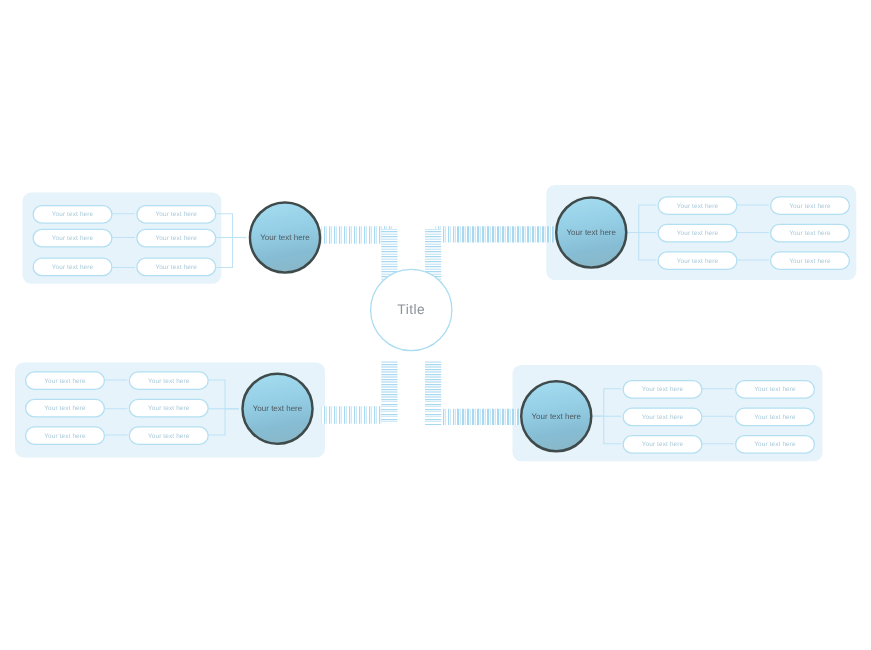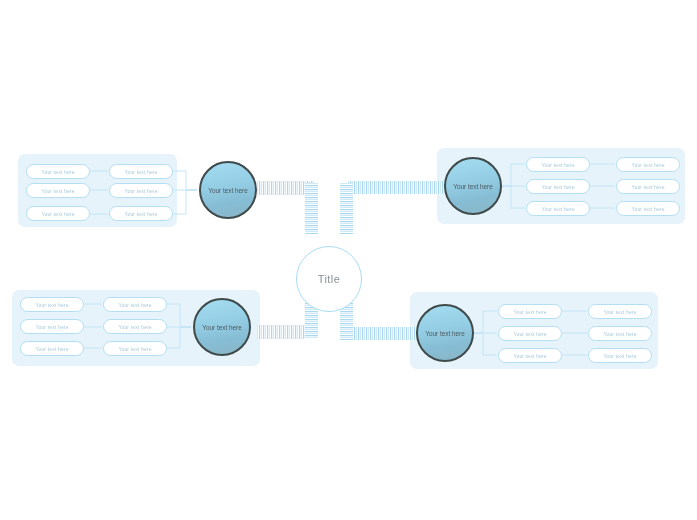--- a/index.html
+++ b/index.html
@@ -62,21 +62,21 @@
     color: #4e5a60;
     font-size: 6.4px;
     white-space: nowrap;
   }
 
   
   #center-circle {
     position: absolute;
     box-sizing: border-box;
     left: 296px;
-    top: 246px;
+    top: 215px;
     width: 66px;
     height: 66px;
     border-radius: 50%;
     border: 1.3px solid #aadcf2;
     background: #ffffff;
     display: flex;
     align-items: center;
     justify-content: center;
     color: #8a9298;
     font-size: 11px;

